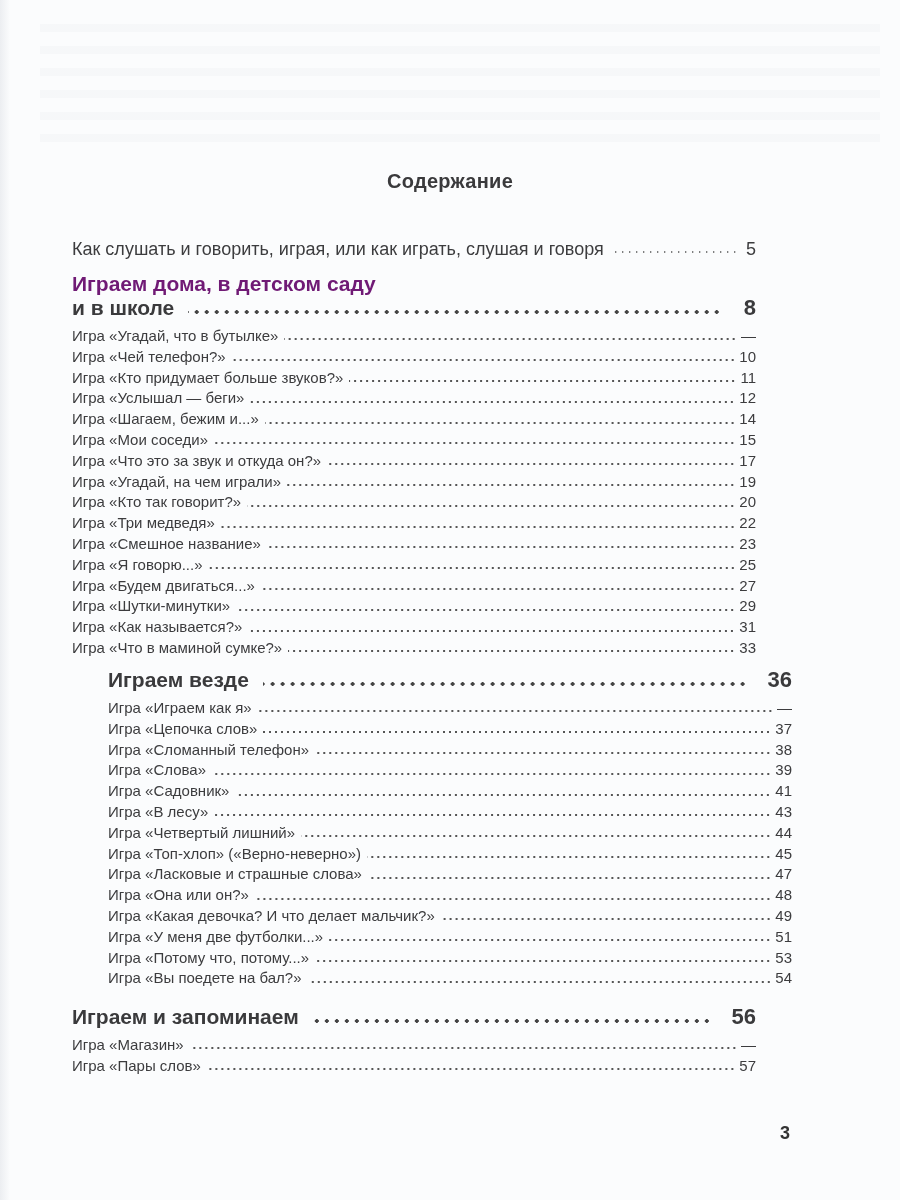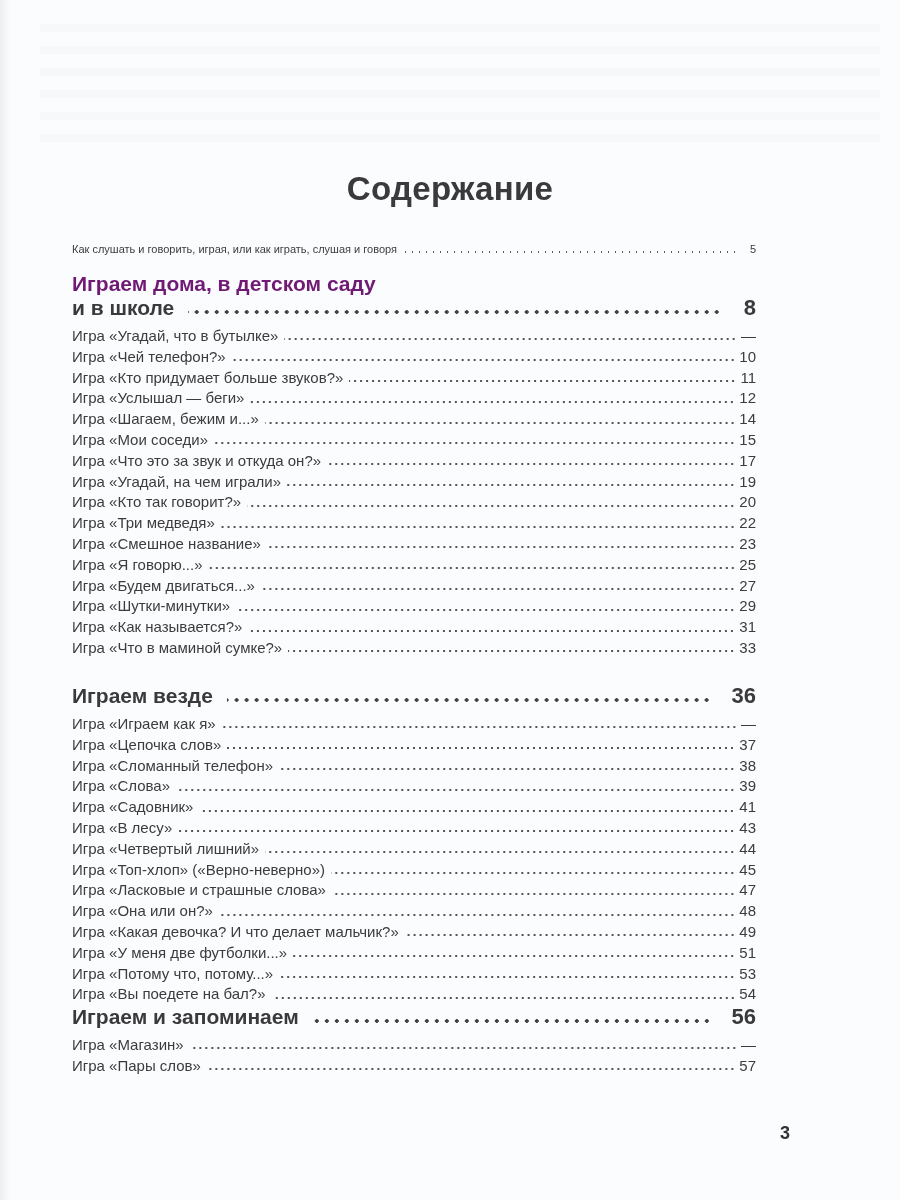--- a/index.html
+++ b/index.html
@@ -13,37 +13,37 @@
     .page { position: absolute; left: 0; top: 0; width: 900px; height: 1200px; }
     .showthrough {
       position: absolute; left: 40px; top: 10px; width: 840px; height: 140px;
       background:
         repeating-linear-gradient(180deg, rgba(200,205,212,0.0) 0px, rgba(200,205,212,0.0) 14px, rgba(205,210,216,0.18) 14px, rgba(205,210,216,0.18) 22px);
       opacity: 0.6;
     }
     .leftedge { position:absolute; left:0; top:0; width:10px; height:1200px; background:linear-gradient(90deg,#eceef1,#fbfcfd); }
     .title {
       position: absolute; left: 0; width: 900px; top: 170px;
-      text-align: center; font-weight: bold; font-size: 33px; letter-spacing: 0.3px;
+      text-align: center; font-weight: bold; font-size: 20px; letter-spacing: 0.3px;
       color: #3a3a3c;
     }
     .toc { position: absolute; left: 72px; width: 684px; }
     .row {
       display: flex; align-items: baseline; width: 684px;
       font-size: 15px; height: 20.8px; line-height: 20.8px; white-space: nowrap;
     }
     .row .label { flex: 0 0 auto; padding-right: 6px; }
     .row .dots {
       flex: 1 1 auto; overflow: hidden; height: 4px; align-self: center;
       margin-top: 6px;
       background-image: radial-gradient(circle, #555 0.9px, transparent 1.1px);
       background-size: 6px 4px; background-repeat: repeat-x; background-position: right center;
     }
     .row .page-num { flex: 0 0 auto; padding-left: 4px; text-align: right; min-width: 14px; }
-    .intro { font-size: 11px; height: 22px; line-height: 22px; }
+    .intro { font-size: 18px; height: 22px; line-height: 22px; }
     .intro .dots { background-image: radial-gradient(circle, #555 0.9px, transparent 1.1px); background-size: 7px 4px; }
     .section {
       font-weight: bold; font-size: 21px; color: #3a3a3c;
       height: 24px; line-height: 24px; gap: 8px;
     }
     .section-first-line { font-weight: bold; font-size: 21px; height: 24px; line-height: 24px; color:#701a75; }
     .section .dots {
       height: 6px; background-image: radial-gradient(circle, #444 1.6px, transparent 1.9px);
       background-size: 10px 6px; margin-top: 8px;
     }
@@ -153,21 +153,21 @@
         <span class="dots"></span>
         <span class="page-num">31</span>
       </div>
     <div class="row">
         <span class="label">Игра «Что в маминой сумке?»</span>
         <span class="dots"></span>
         <span class="page-num">33</span>
       </div>
   </div>
 
-  <div class="toc" style="top:684px;">
+  <div class="toc" style="top:668px;margin-left:36px;">
     <div class="row section">
       <span class="label">Играем везде</span>
       <span class="dots"></span>
       <span class="page-num">36</span>
     </div>
     <div style="height:6px"></div>
     <div class="row">
         <span class="label">Игра «Играем как я»</span>
         <span class="dots"></span>
         <span class="page-num">—</span>

